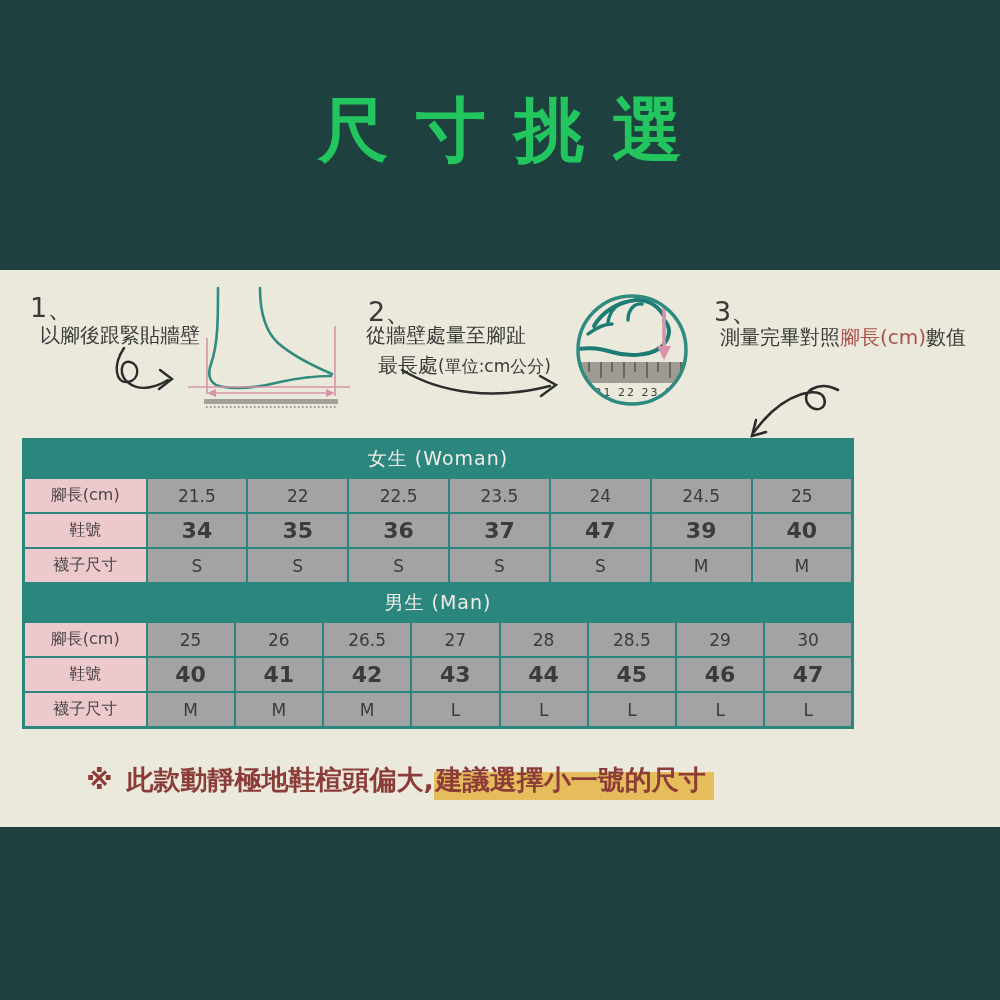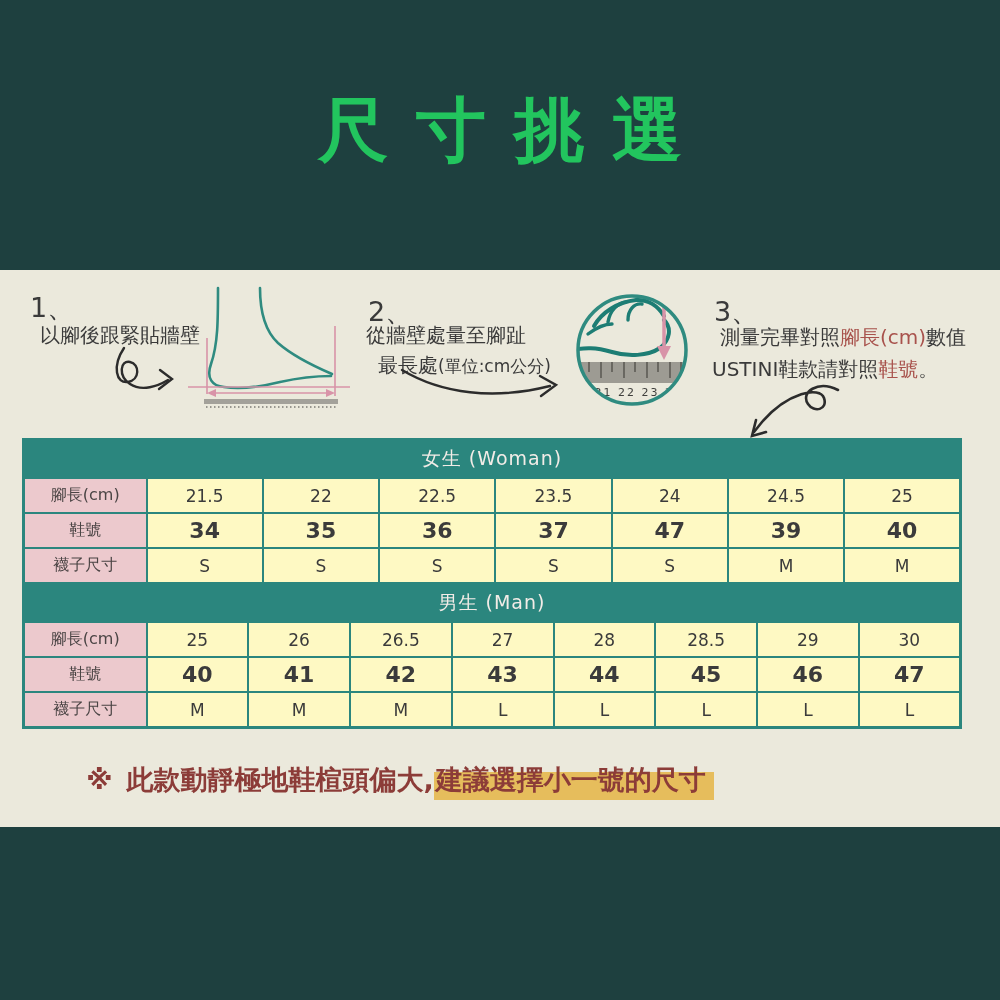--- a/index.html
+++ b/index.html
@@ -18,31 +18,31 @@
     background:#ebe9dc;
   }
   
   .step-num{position:absolute;font-size:27px;color:#3a3a3a;}
   .step-line{position:absolute;font-size:20px;color:#3a3a3a;white-space:nowrap;}
   .step-line .small{font-size:17px;}
   .step-line .red{color:#a8524c;}
   .illu{position:absolute;}
   
   .size-table{
-    position:absolute;left:22px;width:940px;
+    position:absolute;left:22px;width:832px;
     border-collapse:collapse;table-layout:fixed;
     border:3px solid #2b867e;
   }
   .size-table th.tbl-title{
     background:#2b867e;color:#f2ece7;font-weight:400;
     font-size:19px;height:34px;letter-spacing:1px;
   }
   .size-table td{
     border:2px solid #2b867e;text-align:center;height:31px;
-    font-size:17px;color:#3b3b3b;background:#fef9c3;
+    font-size:17px;color:#3b3b3b;background:#a3a3a3;
   }
   .size-table td.lbl{
     background:#ecc9cd;font-size:16px;color:#4a4444;
   }
   .size-table tr.bold-row td:not(.lbl){font-weight:700;font-size:22px;}
   
   .note{
     position:absolute;top:492px;left:0;width:800px;text-align:center;
     font-size:27px;font-weight:700;color:#8c3c38;white-space:nowrap;
   }
@@ -122,21 +122,20 @@
       <text x="5" y="106" font-size="11" letter-spacing="2" fill="#3f3f3c">20 21 22 23 24 2</text>
 
       <line x1="98" y1="2" x2="98" y2="58" stroke="#d893a8" stroke-width="3.5"></line>
       <path d="M91,56 L105,56 L98,70 Z" fill="#d893a8"></path>
     </g>
     <circle cx="66" cy="60" r="54" fill="none" stroke="#2f8b80" stroke-width="3.5"></circle>
   </svg>
 
   <div class="step-num" style="left:714px;top:24px;">3、</div>
   <div class="step-line" style="left:712px;top:54px;margin-left:8px;"><span>測量完畢對照</span><span class="red">腳長(cm)</span><span>數值</span></div>
-  <div class="step-line" style="left:712px;top:86px;"><span>USTINI鞋款請對照</span><span class="red">鞋號</span><span>。</span></div>
 
   <svg class="illu" style="left:738px;top:112px;" width="110" height="62" viewBox="0 0 110 62">
     <path d="M100,8 C80,-2 62,10 70,22 C76,31 90,28 86,16 C82,4 50,10 24,40 L16,50" fill="none" stroke="#2c2c2c" stroke-width="2.6" stroke-linecap="round"></path>
     <path d="M28,50 L14,54 L18,38" fill="none" stroke="#2c2c2c" stroke-width="2.6" stroke-linecap="round"></path>
   </svg>
 
   <table class="size-table" style="top:168px;">
     <colgroup>
         <col style="width:123px;">
         <col>

